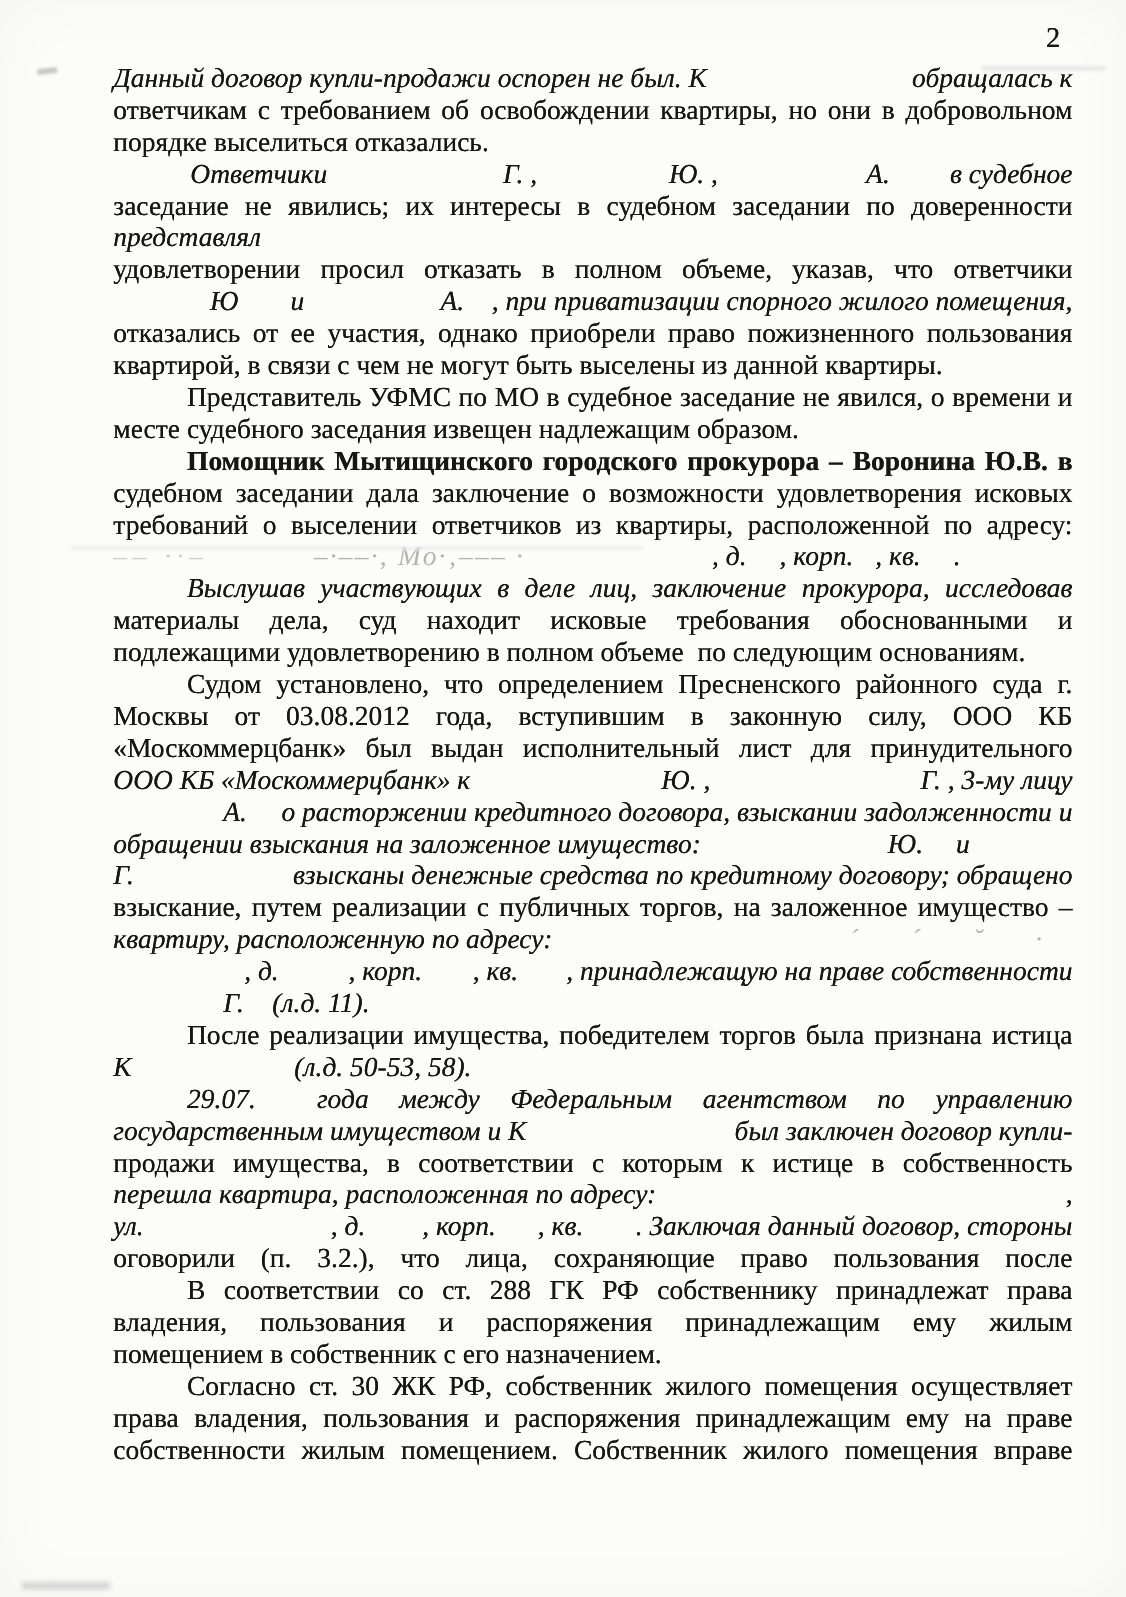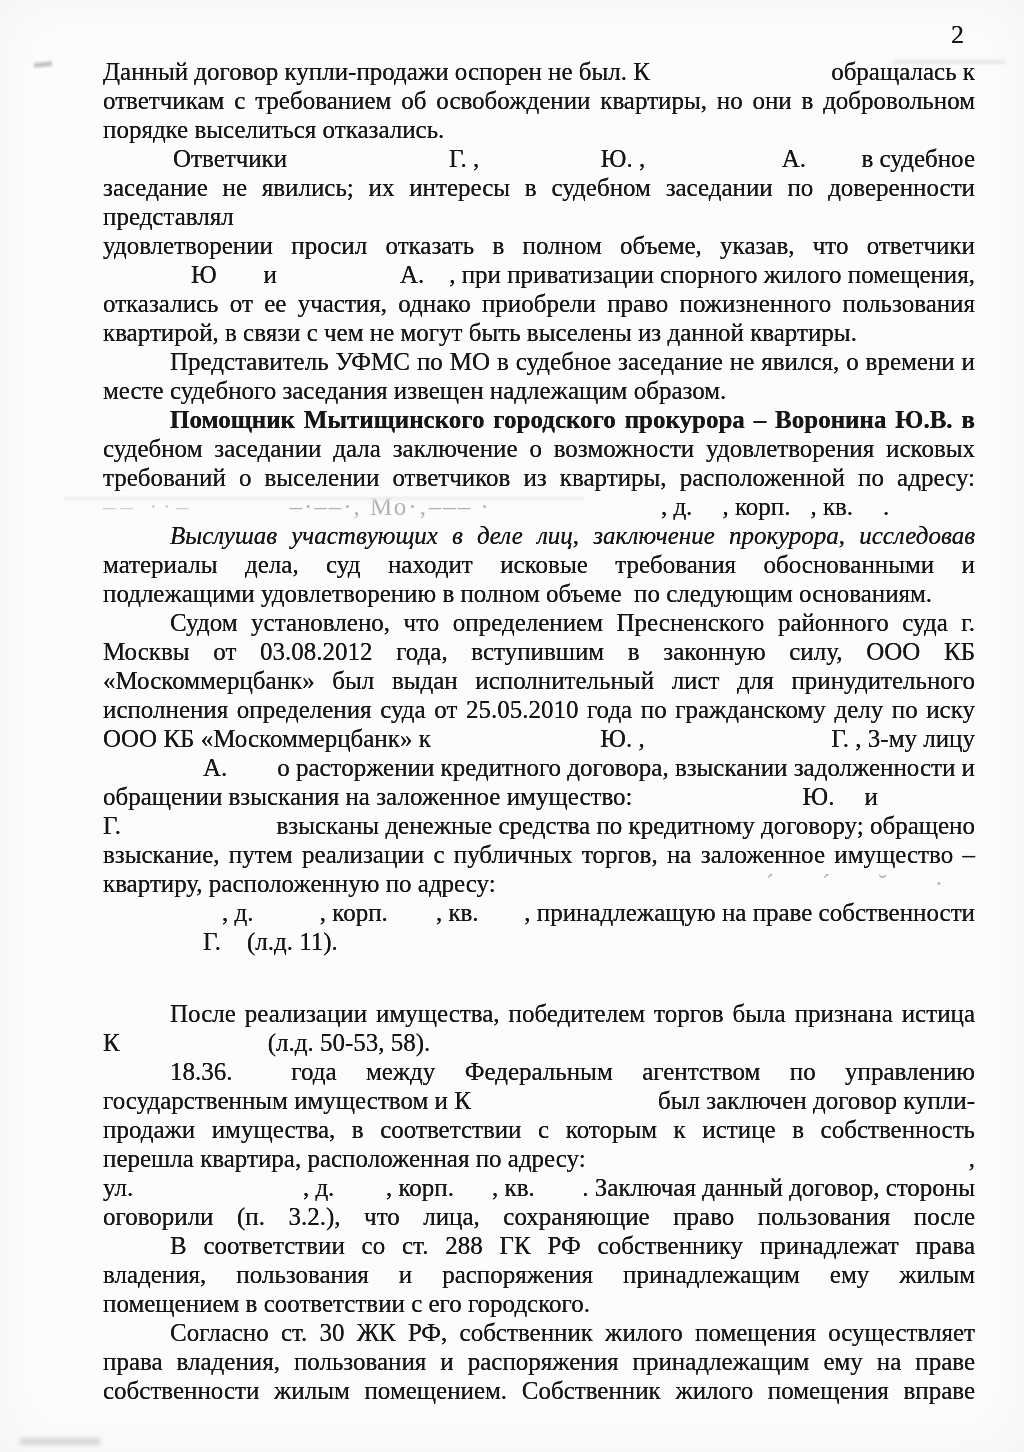--- a/index.html
+++ b/index.html
@@ -13,21 +13,21 @@
     position:absolute;left:951px;top:20px;font-size:26px;line-height:30px;
     text-shadow:0 0 .4px currentColor;
   }
   .textblock{
     position:absolute;left:103px;top:57px;width:872px;
     font-size:25px;line-height:29px;text-shadow:0 0 .4px currentColor;
   }
   .line{height:29px;}
   .line.j{text-align:justify;text-align-last:justify;}
   .line.l{white-space:pre;}
-  .line.f{display:flex;align-items:center;}
+  .line.f{display:flex;align-items:center;font-style:italic;}
   .line.f .seg{flex:0 0 auto;white-space:pre;}
   .ghost{color:#b3b3b3;filter:blur(0.6px);text-shadow:none;}
   .ghost.lighter{color:#cfcfcf;}
   .smudge{position:absolute;pointer-events:none;}
   .s1{left:34px;top:62px;width:18px;height:5px;background:#c4c4c4;filter:blur(1.3px);transform:rotate(-6deg);}
   .s2{left:20px;top:1438px;width:80px;height:7px;background:#d6d6d6;filter:blur(2px);}
   .s3{left:893px;top:60px;width:112px;height:4px;background:#e7e7e7;filter:blur(1.6px);}
   .s4{left:64px;top:497px;width:520px;height:3px;background:#ececec;filter:blur(1.5px);}
 </style>
 </head>
@@ -90,21 +90,20 @@
         <span class="seg">, кв.</span>
         <span class="gap" style="flex: 0 0 30px;"></span>
         <span class="seg">.</span>
       </div>
       <div class="line j" style="text-indent: 67px; font-style: italic;">Выслушав участвующих в деле лиц, заключение прокурора, исследовав</div>
       <div class="line j">материалы дела, суд находит исковые требования обоснованными и</div>
       <div class="line l">подлежащими удовлетворению в полном объеме  по следующим основаниям.</div>
       <div class="line j" style="text-indent: 67px;">Судом установлено, что определением Пресненского районного суда г.</div>
       <div class="line j">Москвы от 03.08.2012 года, вступившим в законную силу, ООО КБ</div>
       <div class="line j">«Москоммерцбанк» был выдан исполнительный лист для принудительного</div>
-      <div class="line j">исполнения определения суда от 25.05.2010 года по гражданскому делу по иску</div>
       <div class="line f">
         <span class="seg">ООО КБ «Москоммерцбанк» к</span>
         <span class="gap" style="flex: 150 1 150px;"></span>
         <span class="seg">Ю. ,</span>
         <span class="gap" style="flex: 165 1 165px;"></span>
         <span class="seg">Г. , 3-му лицу</span>
       </div>
       <div class="line f">
         <span class="gap" style="flex: 0 0 100px;"></span>
         <span class="seg">А.</span>
@@ -138,29 +137,29 @@
         <span class="seg">, кв.</span>
         <span class="gap" style="flex: 40 1 40px;"></span>
         <span class="seg">, принадлежащую на праве собственности</span>
       </div>
       <div class="line f">
         <span class="gap" style="flex: 0 0 100px;"></span>
         <span class="seg">Г.</span>
         <span class="gap" style="flex: 0 0 26px;"></span>
         <span class="seg">(л.д. 11).</span>
       </div>
-      <div class="line j" style="text-indent: 67px; margin-top: 43px;">После реализации имущества, победителем торгов была признана истица</div>
+      <div class="line j" style="text-indent: 67px;">После реализации имущества, победителем торгов была признана истица</div>
       <div class="line f">
         <span class="seg">К</span>
         <span class="gap" style="flex: 0 0 148px;"></span>
         <span class="seg">(л.д. 50-53, 58).</span>
       </div>
       <div class="line f">
         <span class="gap" style="flex: 0 0 67px;"></span>
-        <span class="seg">18.36.</span>
+        <span class="seg">29.07.</span>
         <span class="gap" style="flex: 52 1 52px;"></span>
         <span class="seg">года</span>
         <span class="gap" style="flex: 26 1 26px;"></span>
         <span class="seg">между</span>
         <span class="gap" style="flex: 26 1 26px;"></span>
         <span class="seg">Федеральным</span>
         <span class="gap" style="flex: 26 1 26px;"></span>
         <span class="seg">агентством</span>
         <span class="gap" style="flex: 26 1 26px;"></span>
         <span class="seg">по</span>
@@ -185,21 +184,21 @@
         <span class="gap" style="flex: 38 1 38px;"></span>
         <span class="seg">, корп.</span>
         <span class="gap" style="flex: 28 1 28px;"></span>
         <span class="seg">, кв.</span>
         <span class="gap" style="flex: 35 1 35px;"></span>
         <span class="seg">. Заключая данный договор, стороны</span>
       </div>
       <div class="line j">оговорили (п. 3.2.), что лица, сохраняющие право пользования после</div>
       <div class="line j" style="text-indent: 67px;">В соответствии со ст. 288 ГК РФ собственнику принадлежат права</div>
       <div class="line j">владения, пользования и распоряжения принадлежащим ему жилым</div>
-      <div class="line l">помещением в соответствии с его городского.</div>
+      <div class="line l">помещением в собственник с его назначением.</div>
       <div class="line j" style="text-indent: 67px;">Согласно ст. 30 ЖК РФ, собственник жилого помещения осуществляет</div>
       <div class="line j">права владения, пользования и распоряжения принадлежащим ему на праве</div>
       <div class="line j">собственности жилым помещением. Собственник жилого помещения вправе</div>
     </div>
   <div class="smudge s1"></div>
   <div class="smudge s2"></div>
   <div class="smudge s3"></div>
   <div class="smudge s4"></div>
 </div>
 

